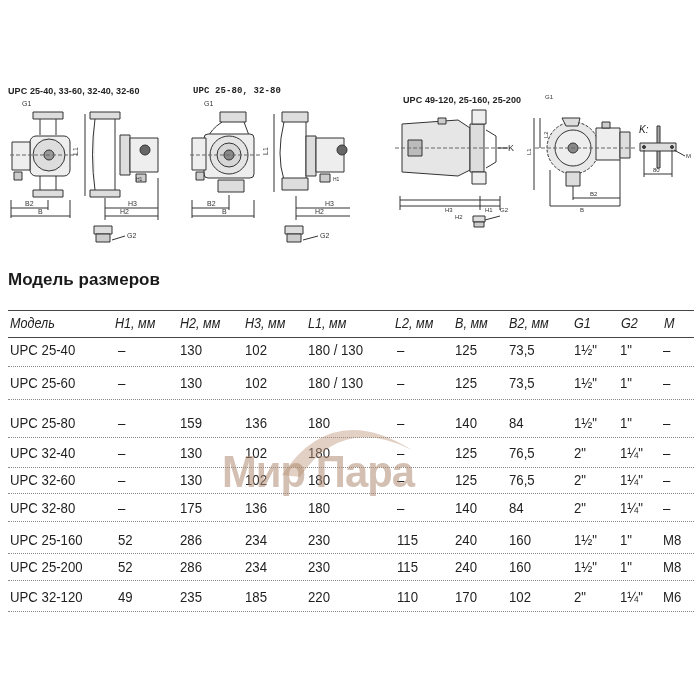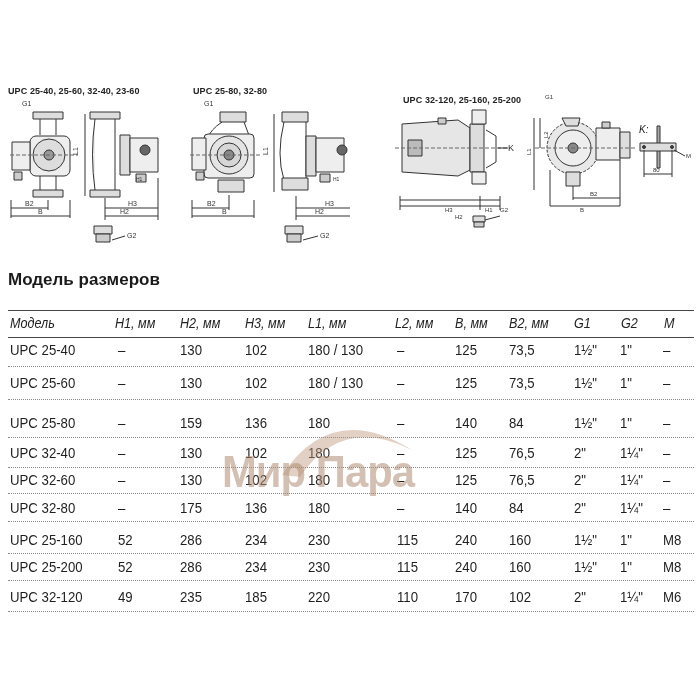--- a/index.html
+++ b/index.html
@@ -20,21 +20,21 @@
            color:#222; white-space:nowrap; transform:scaleX(0.9); transform-origin:left center; }
   .watermark { position:absolute; left:222px; top:405px; width:240px; height:110px; pointer-events:none; }
   .wm-text { position:absolute; left:0; top:42px; font-family:"Liberation Sans", sans-serif; font-weight:bold;
              font-size:44px; color:rgba(175,140,115,0.55); white-space:nowrap; letter-spacing:-1px;
              transform:scaleX(0.95); transform-origin:left; }
 </style>
 </head>
 <body>
 
 <div>
-  <div class="diag-title" style="left:8px;top:86px;">UPC 25-40, 25-60, 32-40, 23-60</div>
+  <div class="diag-title" style="left:8px;top:86px;">UPC 25-40, 33-60, 32-40, 32-60</div>
 
   <svg style="left:0;top:0;width:700px;height:700px" viewBox="0 0 700 700">
     <g fill="none" stroke="#333" stroke-width="1">
 
       <rect x="33" y="112" width="30" height="7" fill="#ddd"></rect>
       <path d="M40 119 L40 135 M56 119 L56 135"></path>
 
       <rect x="30" y="136" width="40" height="40" rx="6" fill="#eee"></rect>
       <circle cx="49" cy="155" r="16" fill="#ddd"></circle>
       <circle cx="49" cy="155" r="5" fill="#999"></circle>
@@ -68,21 +68,21 @@
       <text x="38" y="214">B</text>
       <text x="128" y="206">H3</text>
       <text x="120" y="214">H2</text>
       <text x="127" y="238">G2</text>
       <text x="136" y="181" font-size="5">H1</text>
     </g>
   </svg>
 </div>
 
 <div>
-  <div class="diag-title" style="left:193px;top:86px;">UPC 25-80, 32-80</div>
+  <div class="diag-title" style="left:193px;top:86px;font-family:Liberation Mono, monospace;">UPC 25-80, 32-80</div>
   <svg style="left:0;top:0;width:700px;height:700px" viewBox="0 0 700 700">
     <g fill="none" stroke="#333" stroke-width="1">
       <rect x="220" y="112" width="26" height="10" fill="#ddd"></rect>
       <path d="M222 122 Q 210 130 208 138 M244 122 L250 138"></path>
       <rect x="204" y="134" width="50" height="44" rx="4" fill="#eee"></rect>
       <circle cx="229" cy="155" r="19" fill="#e4e4e4"></circle>
       <circle cx="229" cy="155" r="12" fill="#d6d6d6"></circle>
       <circle cx="229" cy="155" r="5" fill="#888"></circle>
       <rect x="192" y="138" width="14" height="32" fill="#eee"></rect>
       <rect x="196" y="172" width="8" height="8" fill="#ccc"></rect>
@@ -111,21 +111,21 @@
       <text x="222" y="214">B</text>
       <text x="325" y="206">H3</text>
       <text x="315" y="214">H2</text>
       <text x="320" y="238">G2</text>
       <text x="333" y="181" font-size="5">H1</text>
     </g>
   </svg>
 </div>
 
 <div>
-  <div class="diag-title" style="left:403px;top:95px;">UPC 32-120, 25-160, 25-200</div>
+  <div class="diag-title" style="left:403px;top:95px;">UPC 49-120, 25-160, 25-200</div>
   <svg style="left:0;top:0;width:700px;height:700px" viewBox="0 0 700 700">
     <g fill="none" stroke="#333" stroke-width="1">
 
       <path d="M402 124 L458 120 L470 128 L470 170 L458 176 L402 172 Z" fill="#e6e6e6"></path>
       <rect x="408" y="140" width="14" height="16" fill="#bbb"></rect>
       <rect x="438" y="118" width="8" height="6" fill="#ccc"></rect>
       <rect x="470" y="124" width="14" height="48" fill="#ddd"></rect>
       <rect x="472" y="110" width="14" height="14" fill="#eee"></rect>
       <rect x="472" y="172" width="14" height="12" fill="#eee"></rect>
       <path d="M486 130 L496 136 L496 162 L486 168"></path>

